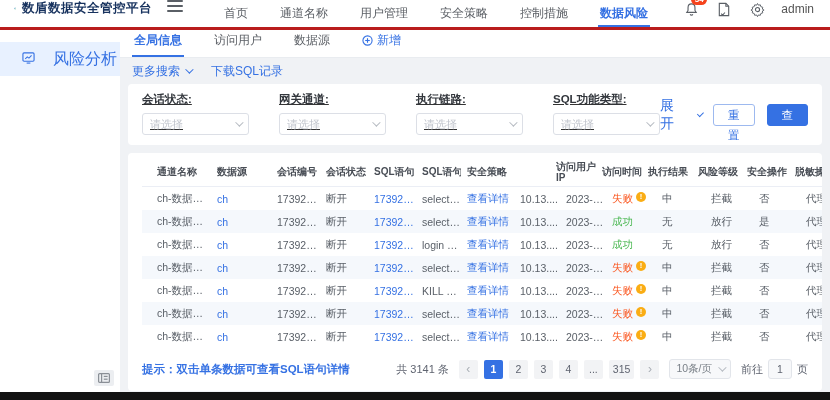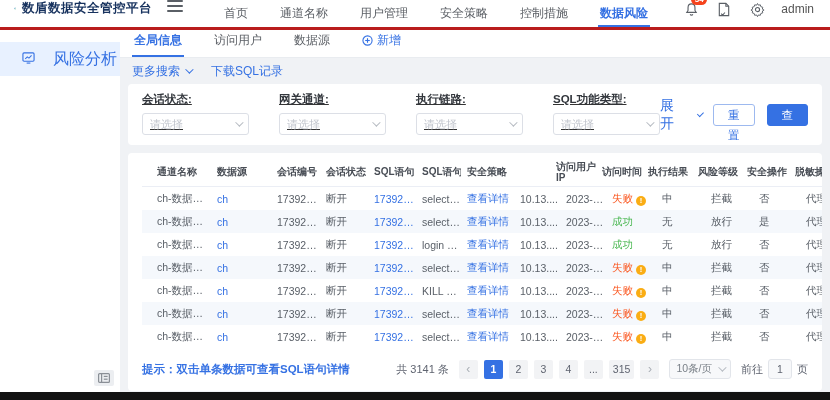--- a/index.html
+++ b/index.html
@@ -73,21 +73,21 @@
   .th.wrap span{white-space:normal;word-break:break-all;}
   .row{height:23px;cursor:pointer;}
   .row.striped{background:#f5f8fc;}
   .td{font-size:10.5px;color:#5a6068;}
   .td span{white-space:nowrap;overflow:hidden;text-overflow:ellipsis;}
   .td.link span{color:var(--primary);cursor:pointer;}
   .td .fail{color:var(--danger);}
   .td .success{color:var(--success);}
   .warn-dot{flex:0 0 auto;width:10px;height:10px;margin-left:3px;border-radius:50%;background:var(--warning);
     color:#fff;font-size:7.5px;line-height:10px;text-align:center;font-weight:bold;}
-  .result-cell{display:flex;align-items:flex-end;}
+  .result-cell{display:flex;align-items:flex-start;}
   
   .table-footer{position:absolute;left:14px;right:14px;bottom:0;height:44px;display:flex;align-items:center;}
   .tip{font-size:11.5px;font-weight:bold;color:var(--primary);}
   .pagination{margin-left:auto;display:flex;align-items:center;gap:6px;font-size:11px;color:#5f6470;}
   .pg-total{margin-right:4px;white-space:nowrap;}
   .pg-btn{min-width:19px;height:19px;padding:0 4px;background:#f2f3f5;border-radius:2px;display:flex;
     align-items:center;justify-content:center;font-size:10.5px;color:#5f6470;cursor:pointer;}
   .pg-btn.active{background:var(--primary);color:#fff;font-weight:bold;}
   .pg-btn.arrow{color:#a9aeb5;font-size:12px;}
   .pg-size{height:20px;padding:0 6px;border:1px solid #e2e5ea;background:#f7f8fa;border-radius:3px;

